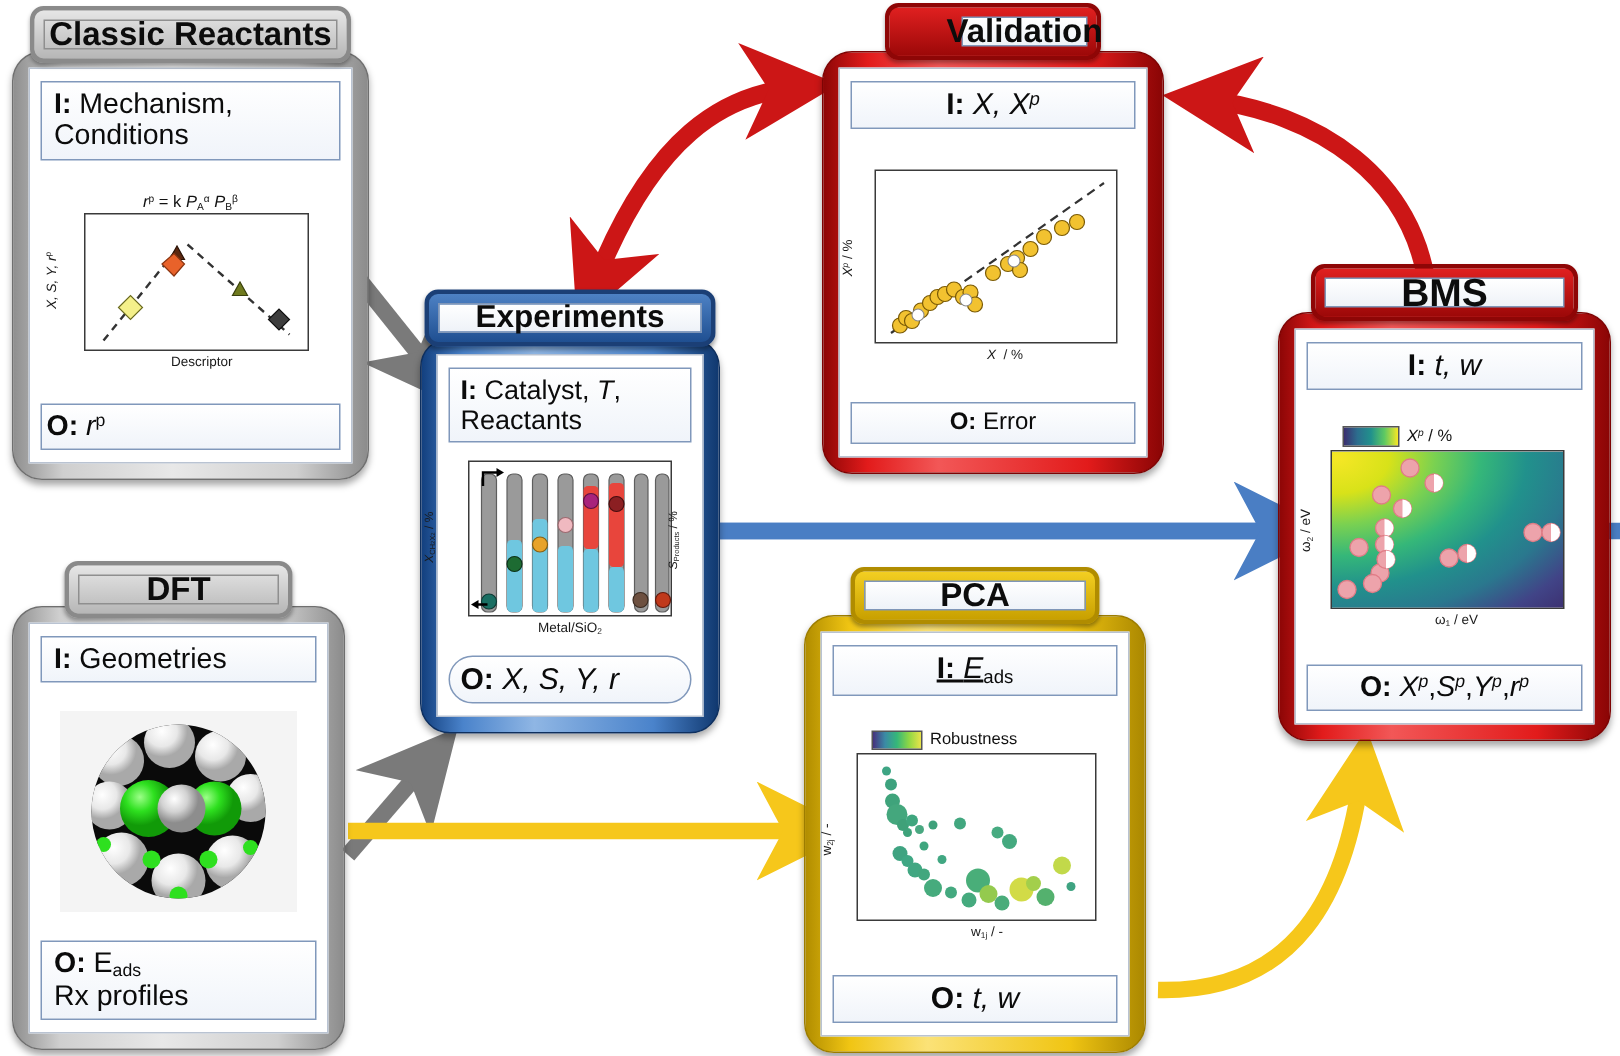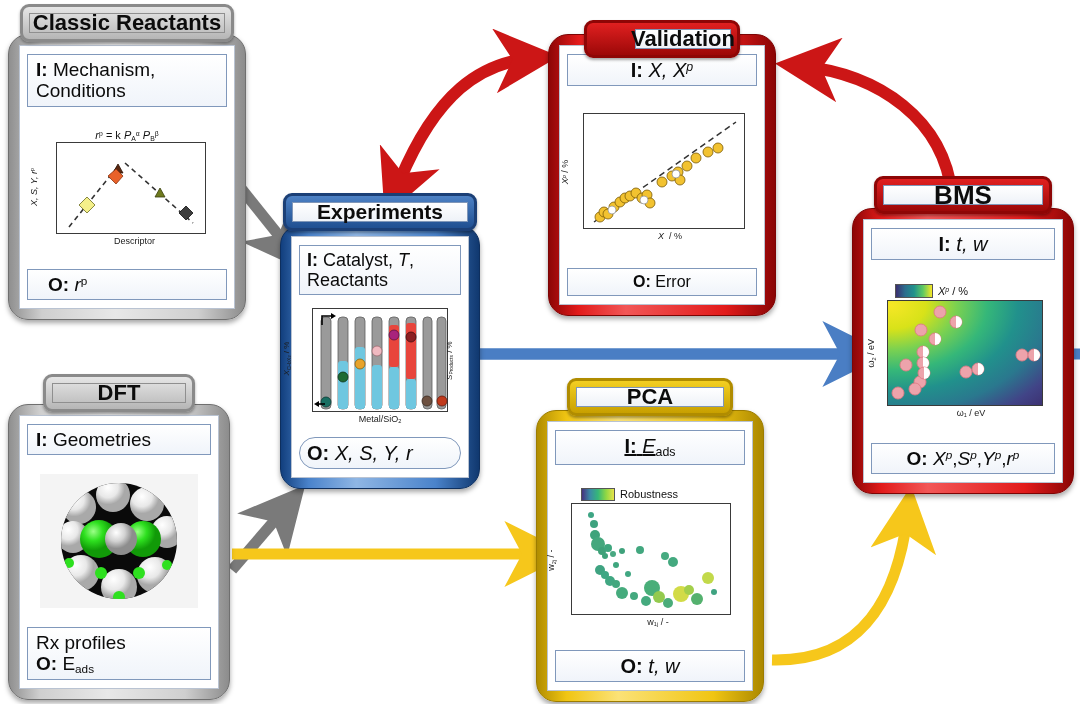--- a/index.html
+++ b/index.html
@@ -162,21 +162,21 @@
                   <polygon points="51,33 59,26 66,33 59,41" fill="#e8622a" stroke="#8a3410" stroke-width=".8"></polygon>
                   <polygon points="98,54 108,54 103,45" fill="#6f7a1e" stroke="#39400c" stroke-width=".8"></polygon>
                   <polygon points="122,70 129,63 136,70 129,77" fill="#3d3d3d" stroke="#111" stroke-width=".8"></polygon>
                 </svg>
               </div>
             </div>
             <div class="axtitle" style="margin-left:15px;margin-top:2px;">Descriptor</div>
           </div>
         </div>
 
-        <div class="io out" style="font-size:19px;text-align:left;padding-left:20px;">
+        <div class="io out" style="font-size:19px;text-align:left;padding-left:3px;">
           <b>O:</b>
           <i>r</i><span class="sup">p</span>
         </div>
       </div>
     </div>
   </div>
 
   <div class="jar t-gray" style="left:8px;top:374px;width:222px;height:326px;">
     <div class="cap" style="top:0;width:152px;height:38px;">
       <div class="cap-inner" style="font-size:22px;">DFT</div>
@@ -228,25 +228,25 @@
                 <circle cx="112" cy="88" r="5" fill="#2ee01f"></circle>
                 <circle cx="44" cy="62" r="19" fill="url(#gGreen)"></circle>
                 <circle cx="88" cy="62" r="18" fill="url(#gGreen)"></circle>
                 <circle cx="66" cy="62" r="16" fill="url(#gGray)"></circle>
               </g>
             </svg>
           </div>
         </div>
 
         <div class="io out" style="font-size:19px;text-align:left;padding-left:8px;">
-          <div>Rx profiles</div>
           <div>
             <b>O:</b>
             <span>E</span><span class="sub">ads</span>
           </div>
+          <div>Rx profiles</div>
         </div>
       </div>
     </div>
   </div>
 
   <div class="jar t-blue" style="left:280px;top:193px;width:200px;height:296px;">
     <div class="cap" style="top:0;width:194px;height:38px;">
       <div class="cap-inner" style="font-size:21px;">Experiments</div>
     </div>
     <div class="body" style="top:32px;width:200px;height:264px;">
@@ -316,21 +316,21 @@
 
         <div class="io out" style="font-size:20px;text-align:left;padding-left:7px;border-radius:16px;">
           <b>O:</b>
           <i>X, S, Y, r</i>
         </div>
       </div>
     </div>
   </div>
 
   <div class="jar t-red" style="left:548px;top:2px;width:228px;height:314px;">
-    <div class="cap" style="top:18px;width:156px;height:38px;padding-left:42px;">
+    <div class="cap" style="top:0;width:144px;height:38px;padding-left:42px;">
       <div class="cap-inner" style="font-size:22px;">Validation</div>
     </div>
     <div class="body" style="top:32px;width:228px;height:282px;">
       <div class="inner">
         <div class="io" style="font-size:20px;">
           <b>I:</b>
           <i>X,</i>
           <i>X</i><span class="sup ital">p</span>
         </div>
 

